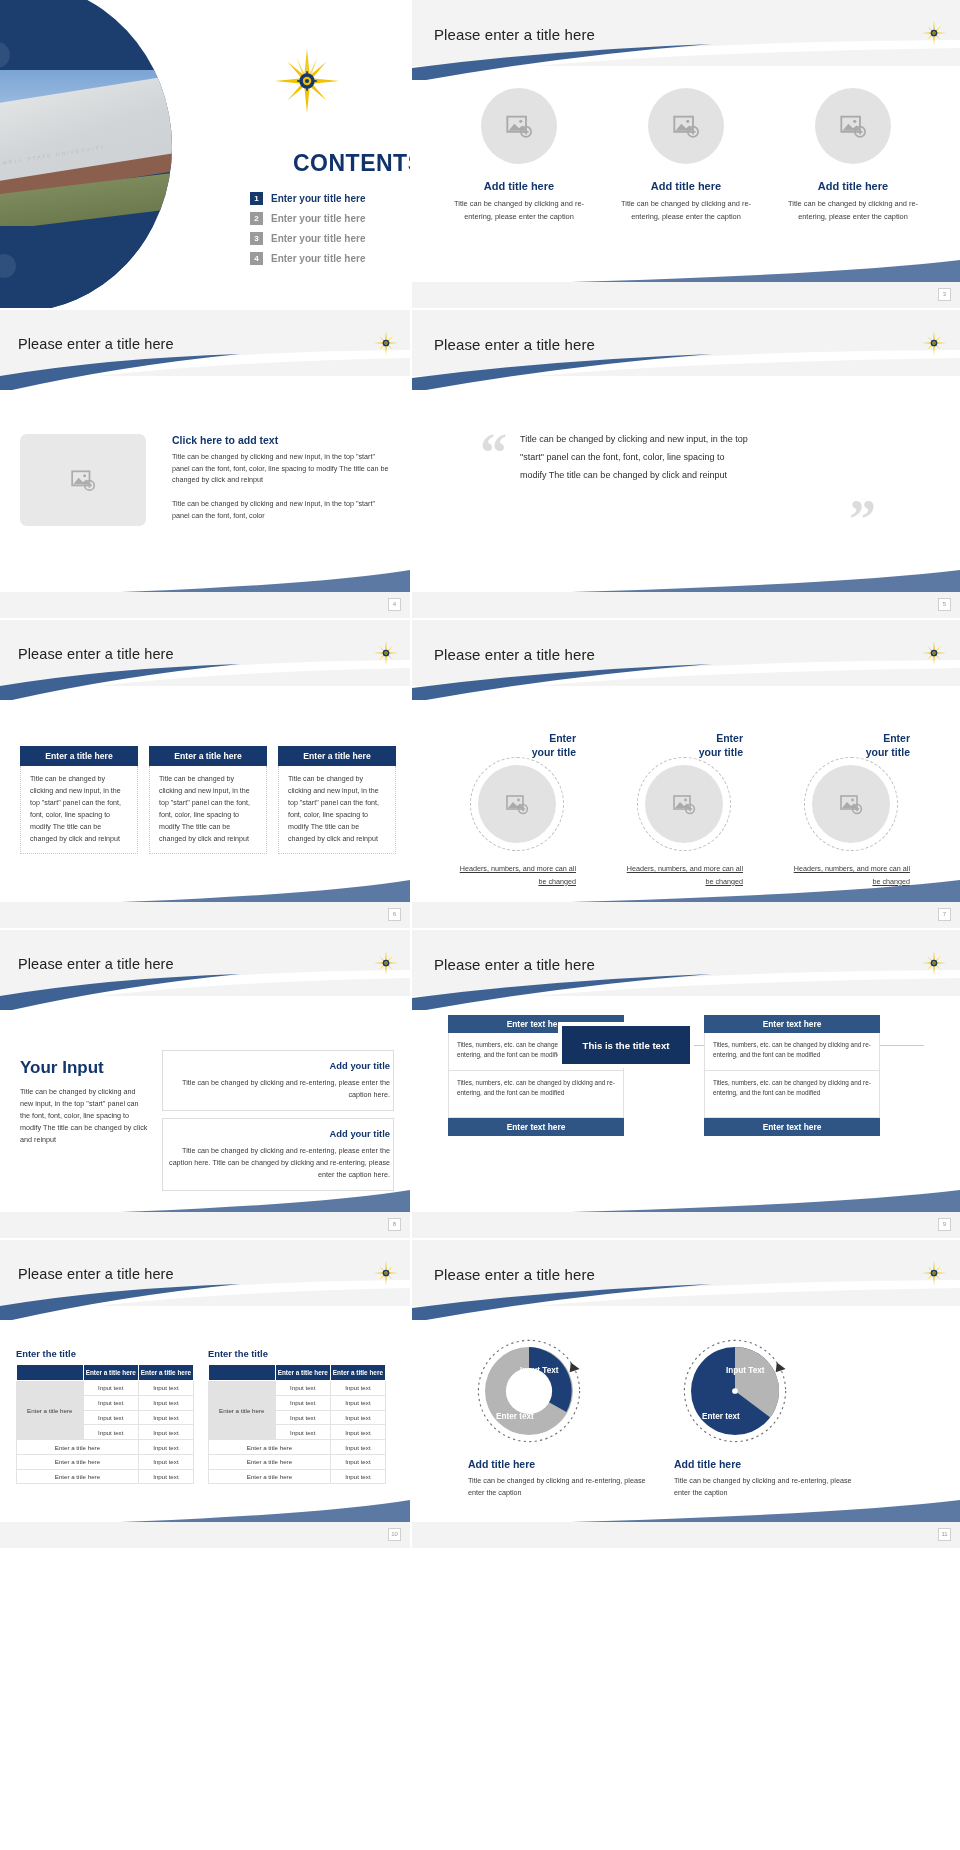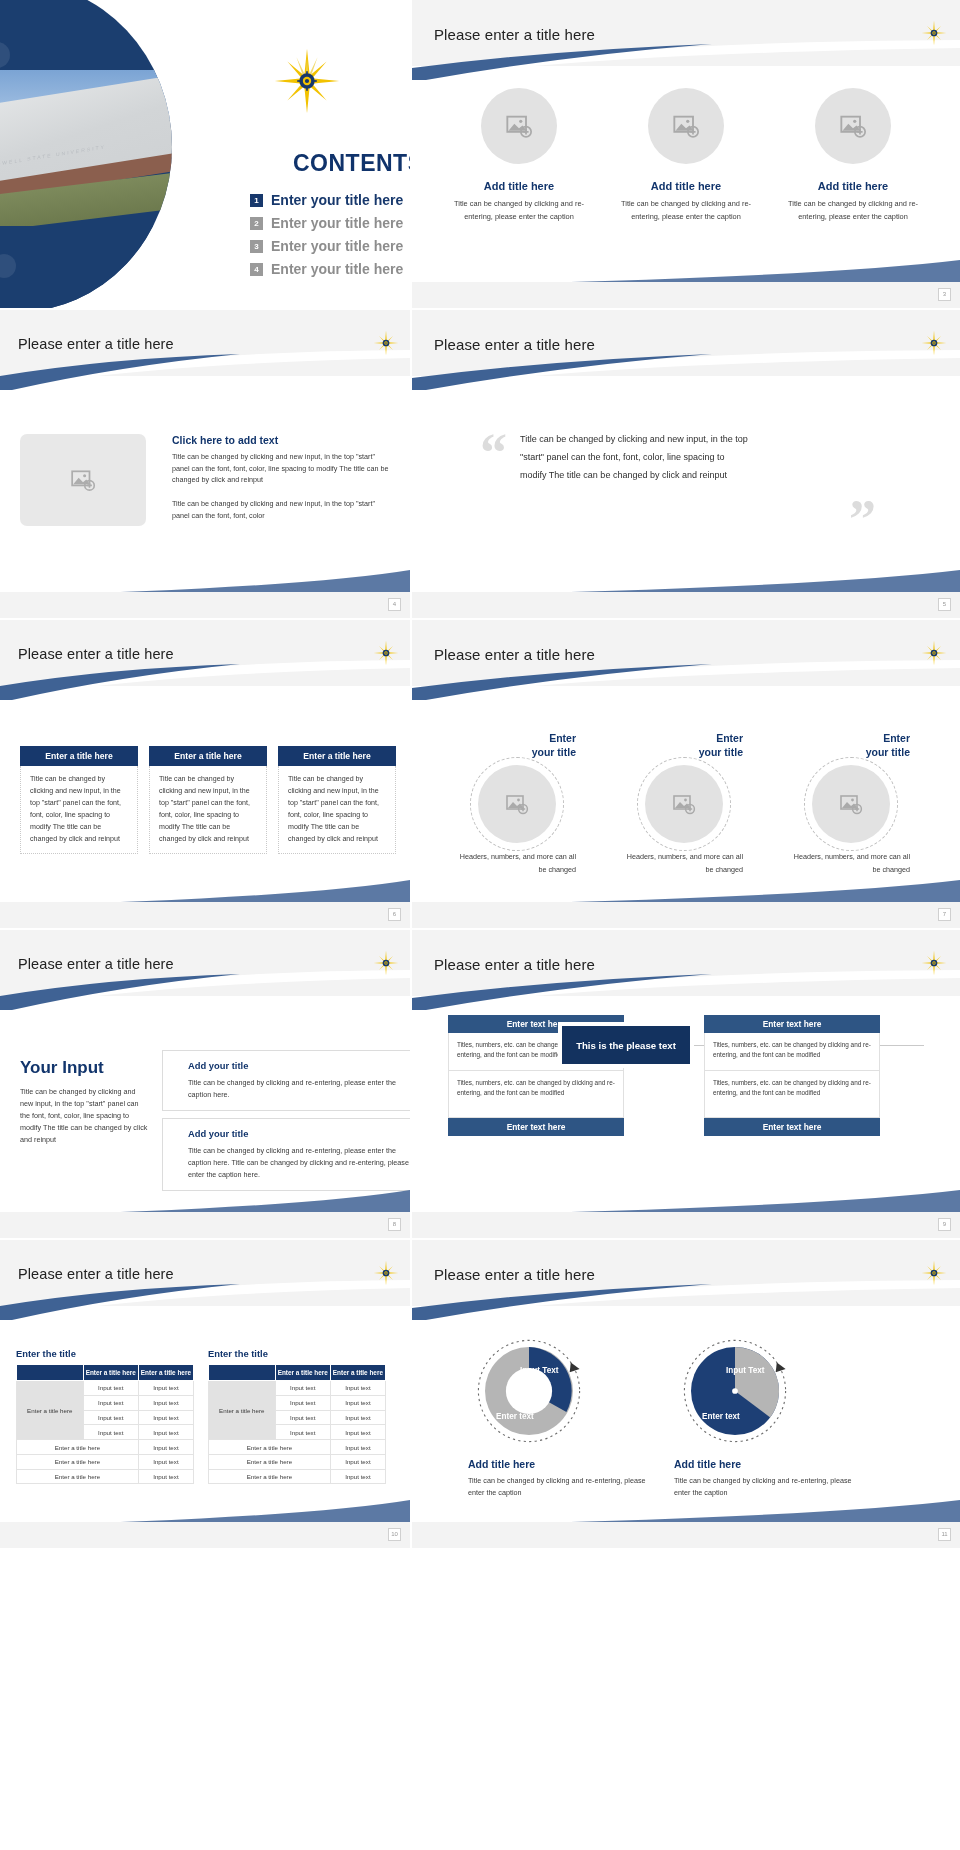--- a/index.html
+++ b/index.html
@@ -46,21 +46,21 @@
   .cov-dk{position:absolute;left:0;right:0;top:244px;bottom:0;background:#1b3e6f;}
   .cov-dot{position:absolute;border-radius:50%;background:rgba(255,255,255,.09);}
   .cov-logo{position:absolute;left:272px;top:46px;width:70px;height:70px;}
   .cov-title{position:absolute;left:248px;top:150px;font-size:23px;font-weight:bold;color:#10336b;
       letter-spacing:.5px;margin-left:45px;}
   .cov-list{position:absolute;left:250px;top:192px;}
   .cov-item{display:flex;align-items:center;margin-bottom:7px;}
   .cov-badge{width:13px;height:13px;font-size:8px;color:#fff;font-weight:bold;text-align:center;
       line-height:13px;margin-right:8px;background:#9a9a9a;}
   .cov-badge.act{background:#17386c;}
-  .cov-txt{font-size:14px;font-weight:bold;color:#8d8d8d;}
+  .cov-txt{font-size:10px;font-weight:bold;color:#8d8d8d;}
   .cov-txt.act{color:#17386c;}
 
   
   .ph-circle{border-radius:50%;background:#e2e2e2;display:flex;align-items:center;justify-content:center;}
   .ph-rect{background:#e8e8e8;border-radius:7px;display:flex;align-items:center;justify-content:center;}
   .imgicon{opacity:.55;}
 
   
   .s2col{position:absolute;top:88px;width:150px;text-align:center;}
   .s2col .ph-circle{width:76px;height:76px;margin:0 auto;}
@@ -86,28 +86,28 @@
       padding:5px 0;}
   .c3 .bd{border-left:1px dotted #c9c9c9;border-right:1px dotted #c9c9c9;border-bottom:1px dotted #c9c9c9;
       padding:8px 9px;font-size:7.1px;color:#3a3a3a;line-height:1.68;}
 
   
   .s7c{position:absolute;top:112px;width:118px;text-align:right;}
   .s7c .tt{font-size:10.5px;font-weight:bold;color:#12356c;line-height:1.3;}
   .s7c .ringwrap{position:relative;width:78px;height:78px;margin:6px auto 0;}
   .s7c .ring{position:absolute;inset:-8px;border:1px dashed #bfbfbf;border-radius:50%;}
   .s7c .ph-circle{width:78px;height:78px;}
-  .s7c .cap{margin-top:8px;font-size:7.2px;color:#3a3a3a;line-height:1.7;}
+  .s7c .cap{margin-top:20px;font-size:7.2px;color:#3a3a3a;line-height:1.7;text-decoration:underline;}
 
   
   .s8l{position:absolute;left:20px;top:128px;width:130px;}
   .s8l h3{margin:0 0 8px;font-size:17px;color:#12356c;font-weight:bold;}
   .s8l p{margin:0;font-size:7.2px;color:#3a3a3a;line-height:1.68;}
   .s8box{position:absolute;left:162px;width:224px;border:1px solid #dcdcdc;background:#fff;
-      padding:9px 25px;}
+      padding:9px 3px;text-align:right;}
   .s8box h4{margin:0 0 6px;font-size:9.4px;color:#12356c;}
   .s8box p{margin:0;font-size:7.2px;color:#3a3a3a;line-height:1.68;}
 
   
   .s9box{position:absolute;width:176px;}
   .s9box .hd{background:#2e5584;color:#fff;font-size:8.4px;font-weight:bold;text-align:center;padding:4px 0;}
   .s9box .bd{border:1px solid #e0e0e0;border-top:none;background:#fff;padding:7px 8px;font-size:6.4px;
       color:#3a3a3a;line-height:1.6;height:32px;}
   .s9box .ft{background:#2e5584;color:#fff;font-size:8.4px;font-weight:bold;text-align:center;padding:4px 0;}
   .s9center{position:absolute;left:150px;top:96px;width:128px;height:38px;background:#13325f;
@@ -594,21 +594,21 @@
         <div class="bd">Titles, numbers, etc. can be changed by clicking and re-entering, and the font can be modified</div>
       </div>
       <div class="s9box" style="left:36px;top:140px;">
         <div class="bd" style="border-top:1px solid #e0e0e0;">Titles, numbers, etc. can be changed by clicking and re-entering, and the font can be modified</div>
         <div class="ft">Enter text here</div>
       </div>
       <div class="s9box" style="left:292px;top:140px;">
         <div class="bd" style="border-top:1px solid #e0e0e0;">Titles, numbers, etc. can be changed by clicking and re-entering, and the font can be modified</div>
         <div class="ft">Enter text here</div>
       </div>
-      <div class="s9center">This is the please text</div>
+      <div class="s9center">This is the title text</div>
 
       <div class="footcurve">
         <svg viewBox="0 0 548 30" preserveAspectRatio="none">
           <path d="M548 0 Q400 18 0 26 L0 30 L548 30 Z" fill="#3f6294" opacity=".85"></path>
         </svg>
       </div>
       <div class="footband"></div>
       <div class="pagenum">9</div>
     </div>
   </div>

